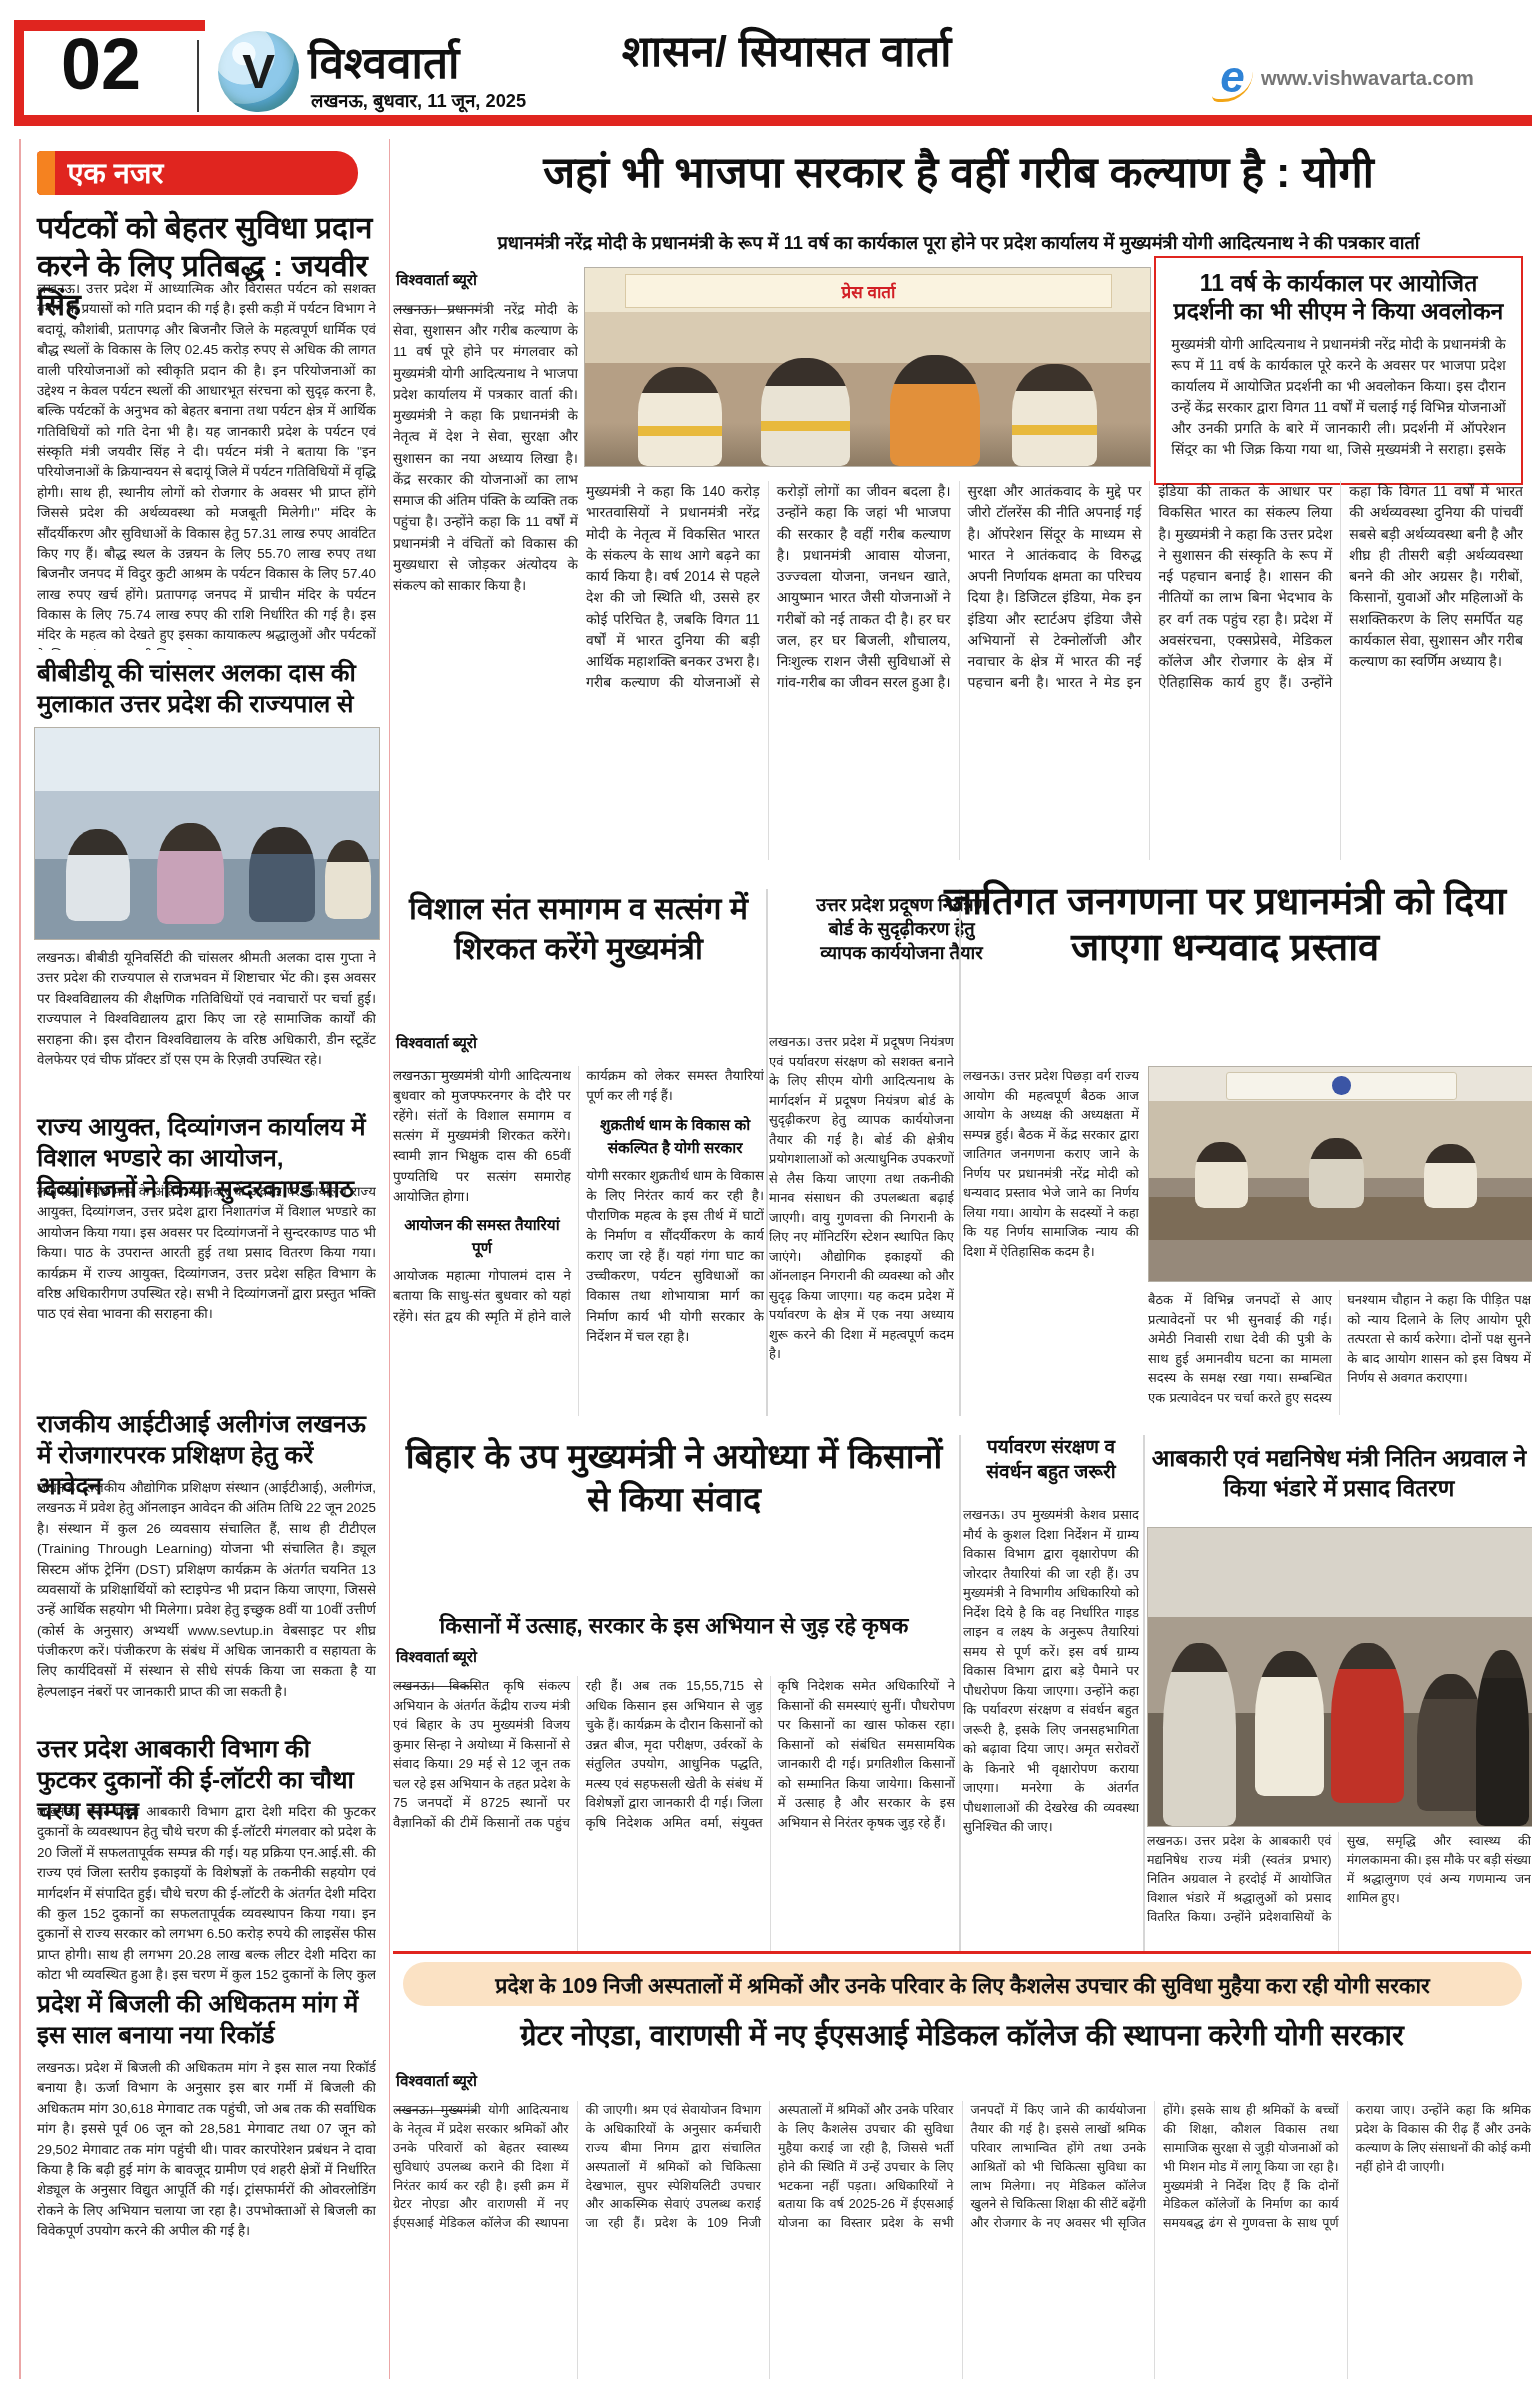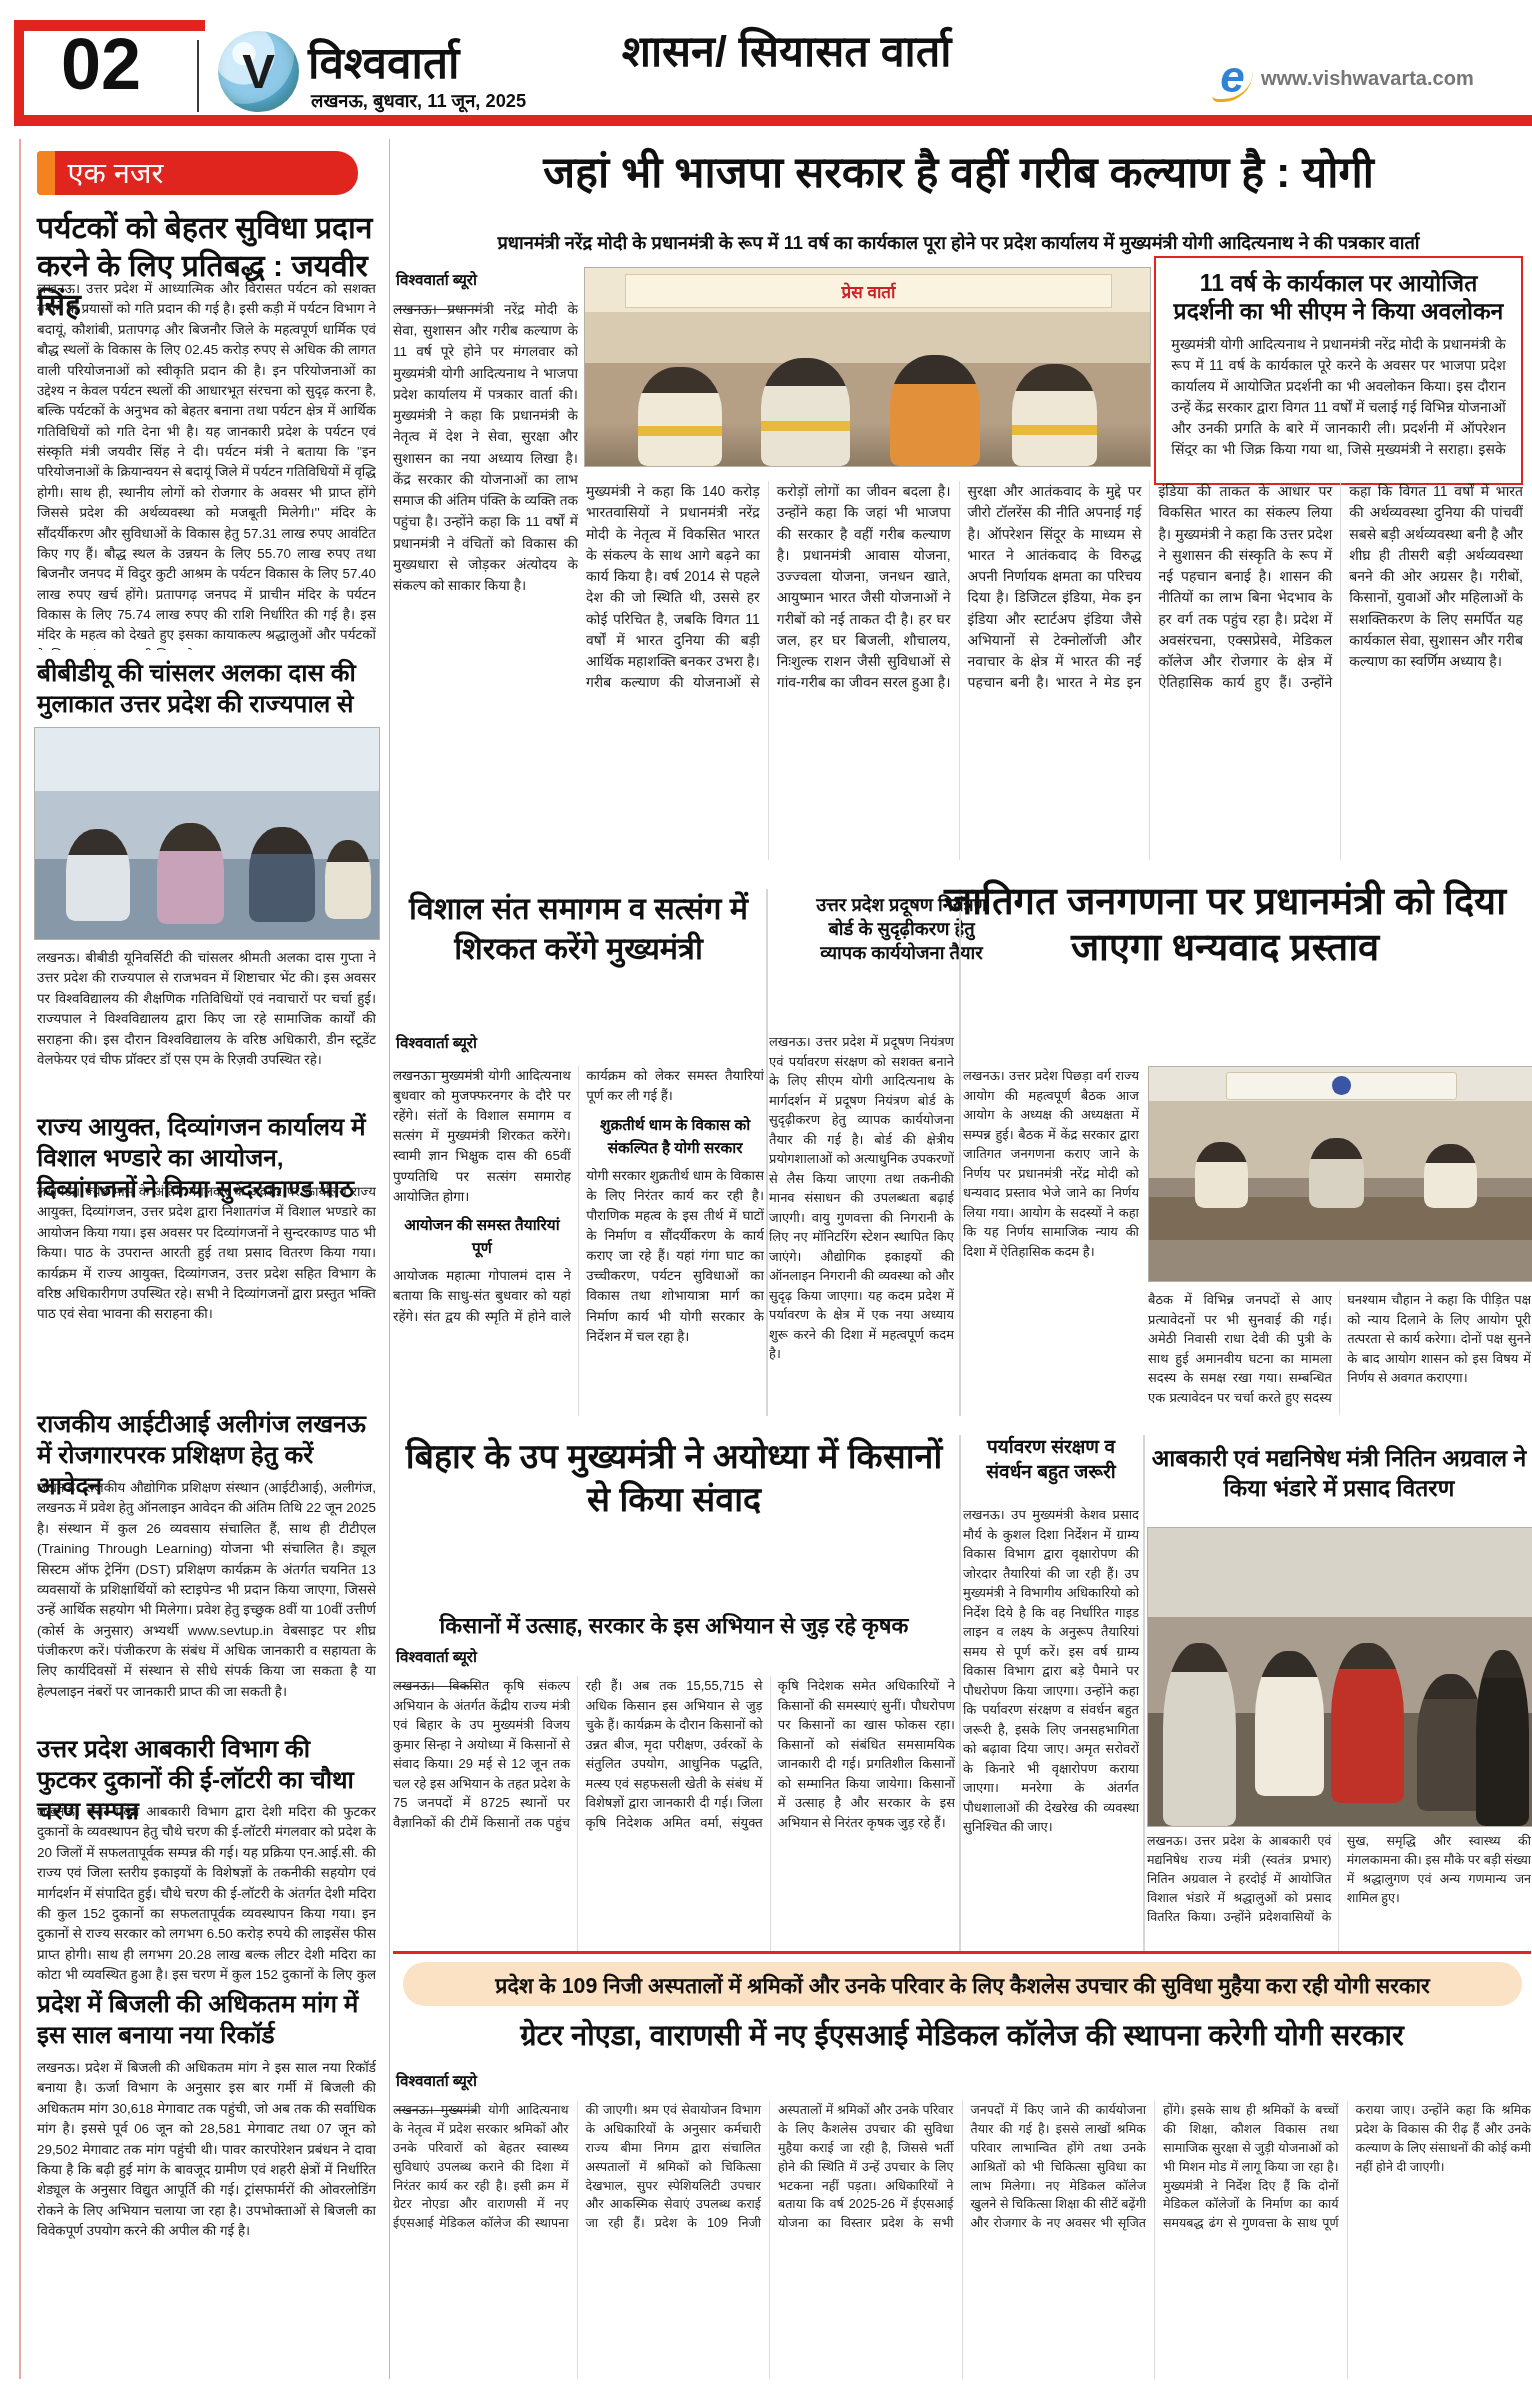--- a/index.html
+++ b/index.html
@@ -45,21 +45,21 @@
   <div class="abs hd center" style="left:489px;top:20px;width:595px;font-size:43px;">शासन/ सियासत वार्ता</div>
   <div class="abs" style="left:1212px;top:55px;width:41px;height:44px;font-size:44px;font-weight:700;font-style:italic;color:#2f83d6;
        border-bottom:3.8px solid #f2a516;border-radius:0 0 30.5px 6.1px;line-height:44px;text-align:center;">e</div>
   <a class="abs" style="left:1261px;top:67px;font-size:20px;font-weight:700;color:#767676;text-decoration:none;">www.vishwavarta.com</a>
   <div class="abs redbar" style="left:13.7px;top:115px;width:1519px;height:10.7px;"></div>
 
   <div class="abs" style="left:19px;top:139px;width:368px;height:2240px;border-left:2.3px solid #eba6a6;border-right:1.5px solid #eba6a6;"></div>
 
   <div class="abs" style="left:37px;top:151px;width:321px;height:44px;background:#e0251f;border-radius:4.6px 21.4px 21.4px 4.6px;">
     <span class="abs" style="left:0;top:0;width:18.3px;height:44px;background:#f58220;border-radius:4.6px 0 0 4.6px;"></span>
-    <span class="abs" style="left:30.5px;top:0;line-height:44px;color:#fff;font-weight:400;font-size:29px;">एक नजर</span>
+    <span class="abs" style="left:30.5px;top:0;line-height:44px;color:#fff;font-weight:700;font-size:29px;">एक नजर</span>
   </div>
 
   <div class="abs hd" style="left:37px;top:209px;width:339px;font-size:30px;line-height:1.28;">पर्यटकों को बेहतर सुविधा प्रदान करने के लिए प्रतिबद्ध : जयवीर सिंह</div>
   <div class="abs body-txt" style="left:37px;top:279px;width:339px;height:371px;font-size:13.4px;line-height:1.52;">लखनऊ। उत्तर प्रदेश में आध्यात्मिक और विरासत पर्यटन को सशक्त बनाने के प्रयासों को गति प्रदान की गई है। इसी कड़ी में पर्यटन विभाग ने बदायूं, कौशांबी, प्रतापगढ़ और बिजनौर जिले के महत्वपूर्ण धार्मिक एवं बौद्ध स्थलों के विकास के लिए 02.45 करोड़ रुपए से अधिक की लागत वाली परियोजनाओं को स्वीकृति प्रदान की है। इन परियोजनाओं का उद्देश्य न केवल पर्यटन स्थलों की आधारभूत संरचना को सुदृढ़ करना है, बल्कि पर्यटकों के अनुभव को बेहतर बनाना तथा पर्यटन क्षेत्र में आर्थिक गतिविधियों को गति देना भी है। यह जानकारी प्रदेश के पर्यटन एवं संस्कृति मंत्री जयवीर सिंह ने दी। पर्यटन मंत्री ने बताया कि ''इन परियोजनाओं के क्रियान्वयन से बदायूं जिले में पर्यटन गतिविधियों में वृद्धि होगी। साथ ही, स्थानीय लोगों को रोजगार के अवसर भी प्राप्त होंगे जिससे प्रदेश की अर्थव्यवस्था को मजबूती मिलेगी।'' मंदिर के सौंदर्यीकरण और सुविधाओं के विकास हेतु 57.31 लाख रुपए आवंटित किए गए हैं। बौद्ध स्थल के उन्नयन के लिए 55.70 लाख रुपए तथा बिजनौर जनपद में विदुर कुटी आश्रम के पर्यटन विकास के लिए 57.40 लाख रुपए खर्च होंगे। प्रतापगढ़ जनपद में प्राचीन मंदिर के पर्यटन विकास के लिए 75.74 लाख रुपए की राशि निर्धारित की गई है। इस मंदिर के महत्व को देखते हुए इसका कायाकल्प श्रद्धालुओं और पर्यटकों के लिए अत्यंत लाभकारी सिद्ध होगा।</div>
 
   <div class="abs hd" style="left:37px;top:657px;width:339px;font-size:24.4px;line-height:1.28;">बीबीडीयू की चांसलर अलका दास की मुलाकात उत्तर प्रदेश की राज्यपाल से</div>
   <div class="abs photo" style="left:34px;top:727px;width:344px;height:211px;background:linear-gradient(180deg,#e3ebf1 0 30%,#b9c6d2 30% 62%,#8799a8 62% 100%);">
     <div class="ph-person" style="left:30.5px;bottom:18.3px;width:64px;height:92px;background:linear-gradient(180deg,#35302b 0 28%,#dfe4e8 28%);"></div>
     <div class="ph-person" style="left:122px;bottom:15.3px;width:67px;height:101px;background:linear-gradient(180deg,#3a332c 0 28%,#c8a2b8 28%);"></div>
     <div class="ph-person" style="left:214px;bottom:17px;width:66px;height:95px;background:linear-gradient(180deg,#332e2a 0 28%,#4a5a6c 28%);"></div>

